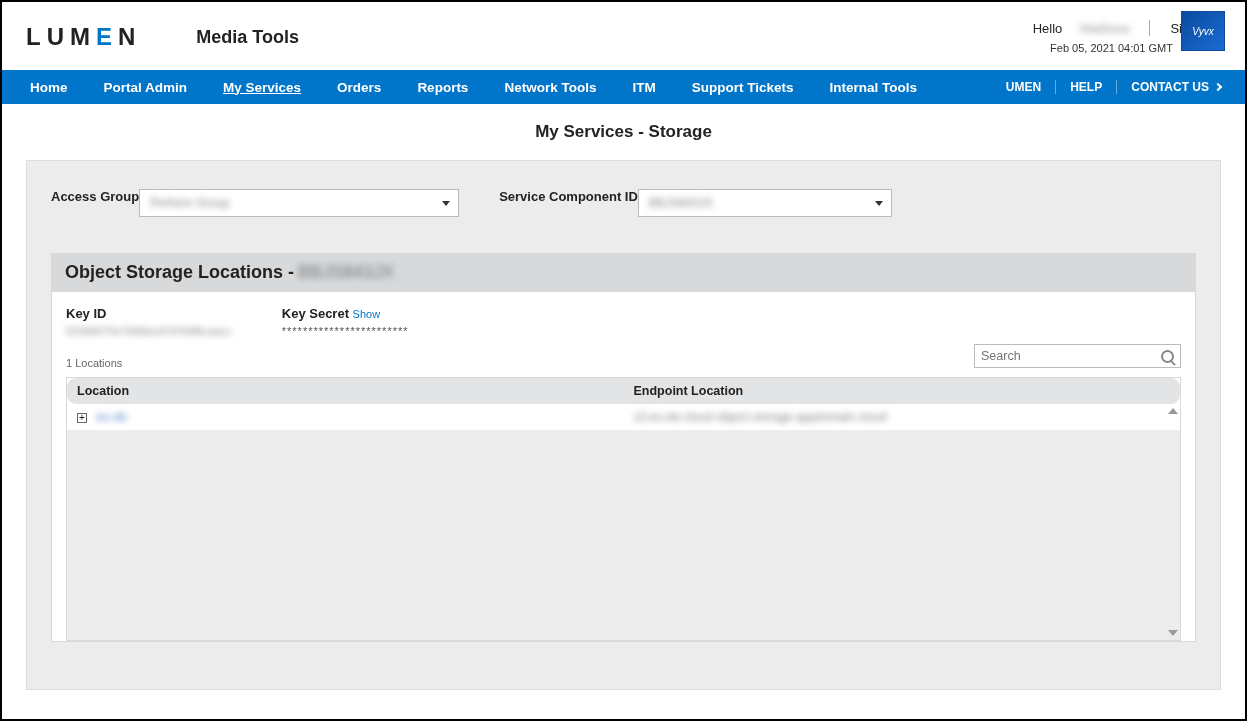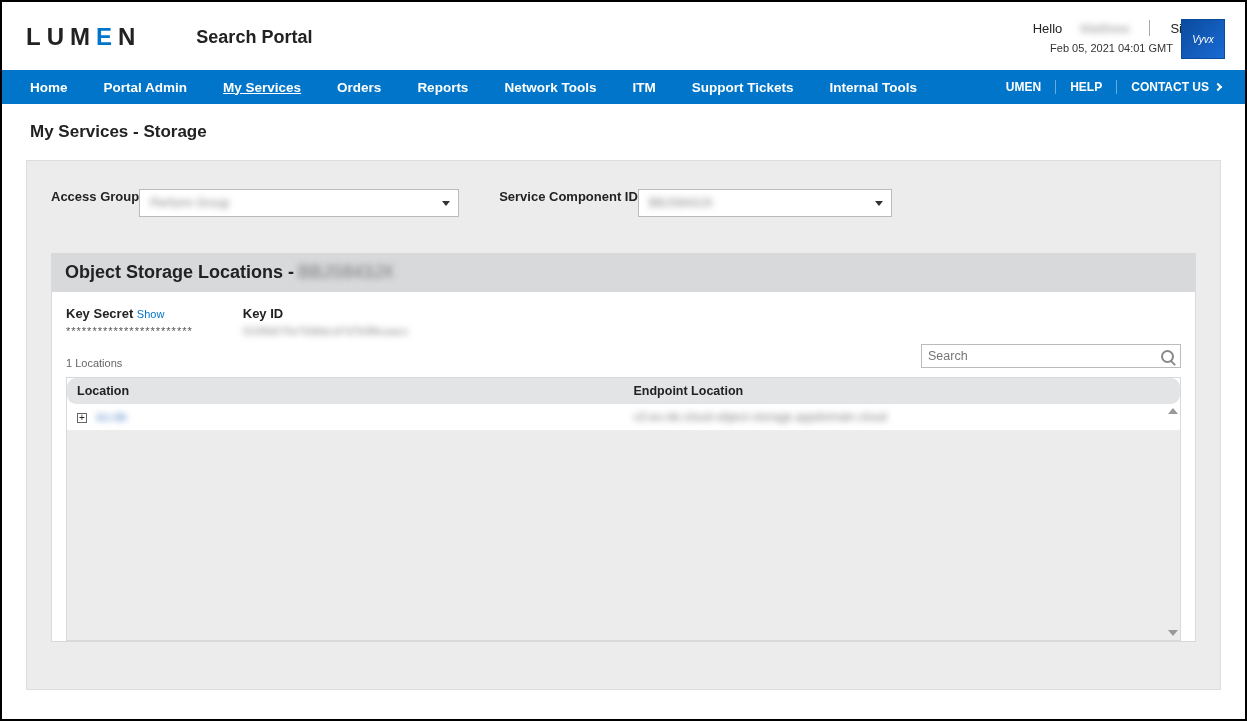--- a/index.html
+++ b/index.html
@@ -57,21 +57,21 @@
   }
   .user-row .signout { font-size: 13px; cursor: pointer; }
   .timestamp {
     font-size: 11px;
     color: #333;
     margin-top: 6px;
     margin-right: 48px;
   }
   .vyvx-logo {
     position: absolute;
-    top: 17px;
+    top: 9px;
     right: 20px;
     width: 44px;
     height: 40px;
     background: linear-gradient(135deg, #0a4b9e, #1a6bd4);
     border: 1px solid #0a4b9e;
     display: flex;
     align-items: center;
     justify-content: center;
     color: #fff;
     font-size: 10px;
@@ -119,20 +119,21 @@
     border-top: 2px solid #fff;
     border-right: 2px solid #fff;
     transform: rotate(45deg);
   }
   .page-title-row {
     padding: 18px 28px 12px 28px;
   }
   .page-title {
     font-size: 17px;
     font-weight: 700;
+    text-align: center;
   }
   .main-panel {
     margin: 6px 24px 24px 24px;
     background: #ececec;
     border: 1px solid #ddd;
     padding: 28px 24px 24px 24px;
     height: 530px;
   }
   .filter-row {
     display: flex;
@@ -225,21 +226,21 @@
   .locations-count {
     font-size: 11px;
     color: #666;
     margin-top: 12px;
     margin-bottom: 4px;
   }
   .search-box {
     position: absolute;
     right: 14px;
     top: 52px;
-    width: 260px;
+    width: 207px;
     height: 24px;
     border: 1px solid #bbb;
     display: flex;
     align-items: center;
     padding: 0 6px;
     background: #fff;
   }
   .search-box input {
     border: none;
     outline: none;
@@ -319,21 +320,21 @@
 </style>
 </head>
 <body>
 
 <div class="app-frame">
 
   <div class="header-bar">
     <div class="brand-logo">
       <span>LUM</span><span class="accent">E</span><span>N</span>
     </div>
-    <div class="portal-title">Search Portal</div>
+    <div class="portal-title">Media Tools</div>
     <div class="header-right">
       <div class="user-row">
         <span class="greet">Hello</span>
         <span class="blur-name">Matthew</span>
         <span class="divider"></span>
         <span class="signout">Sign Out</span>
       </div>
       <div class="timestamp">Feb 05, 2021 04:01 GMT</div>
     </div>
     <div class="vyvx-logo">
@@ -388,29 +389,29 @@
     <div class="section-header">
       <span>Object Storage Locations - </span>
       <span class="blurred-id">BBJS843JX</span>
     </div>
     <div class="tab-notch"></div>
 
     <div class="section-body" style="margin-top:-14px;">
 
       <div class="key-row">
         <div class="key-col">
+          <div class="key-label">Key ID</div>
+          <div class="key-value">0100b670e7b9bbcd7d7b9fbcaacc</div>
+        </div>
+        <div class="key-col">
           <div class="key-label">
             <span>Key Secret</span>
             <span class="show-link">Show</span>
           </div>
           <div class="key-value mask">************************</div>
-        </div>
-        <div class="key-col">
-          <div class="key-label">Key ID</div>
-          <div class="key-value">0100b670e7b9bbcd7d7b9fbcaacc</div>
         </div>
       </div>
 
       <div class="search-box">
         <input type="text" placeholder="Search" style="">
         <span class="search-icon"></span>
       </div>
 
       <div class="locations-count">1 Locations</div>
 

